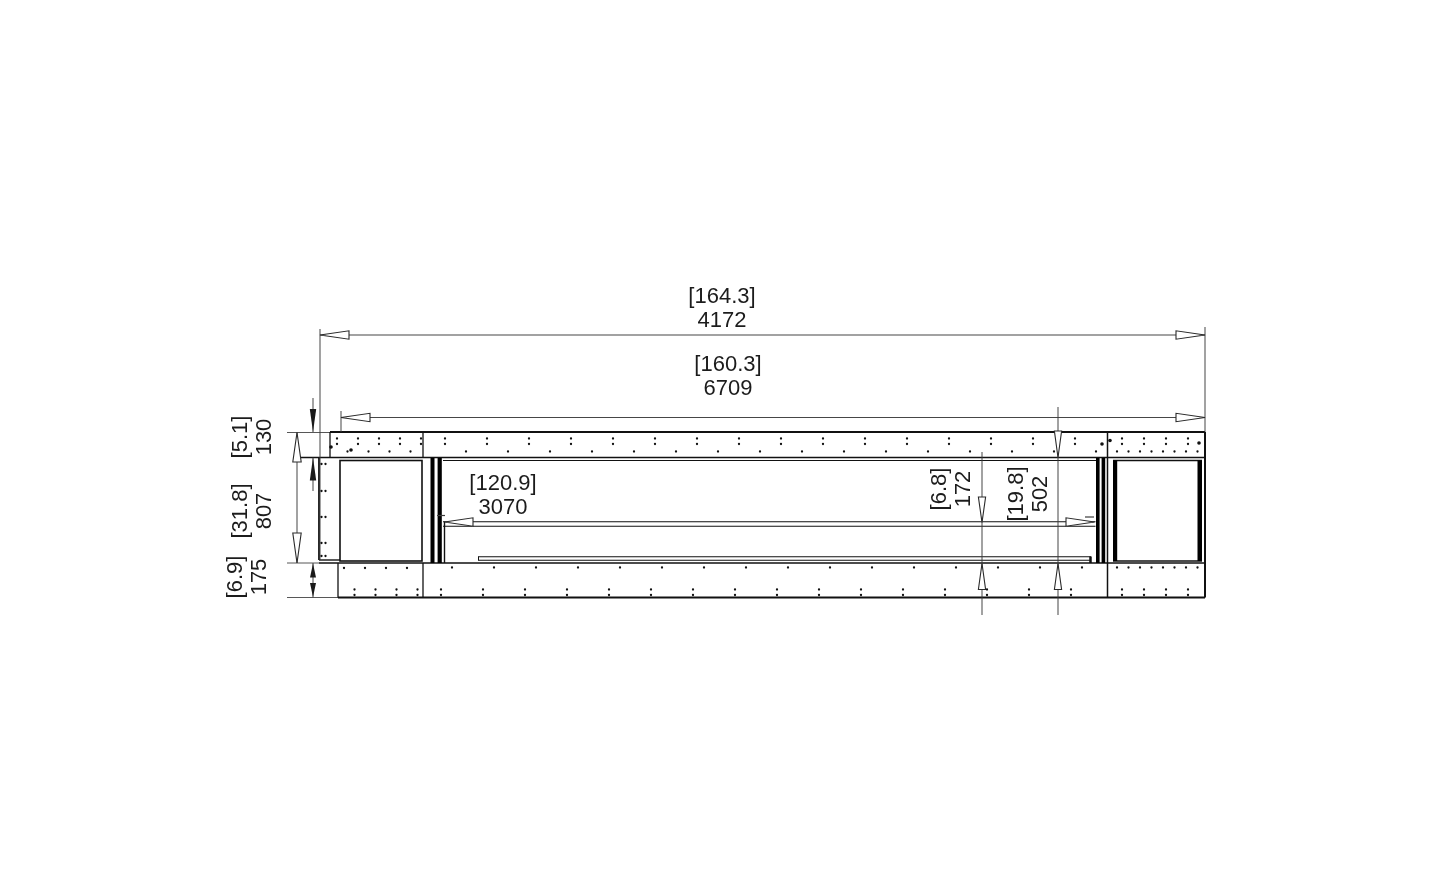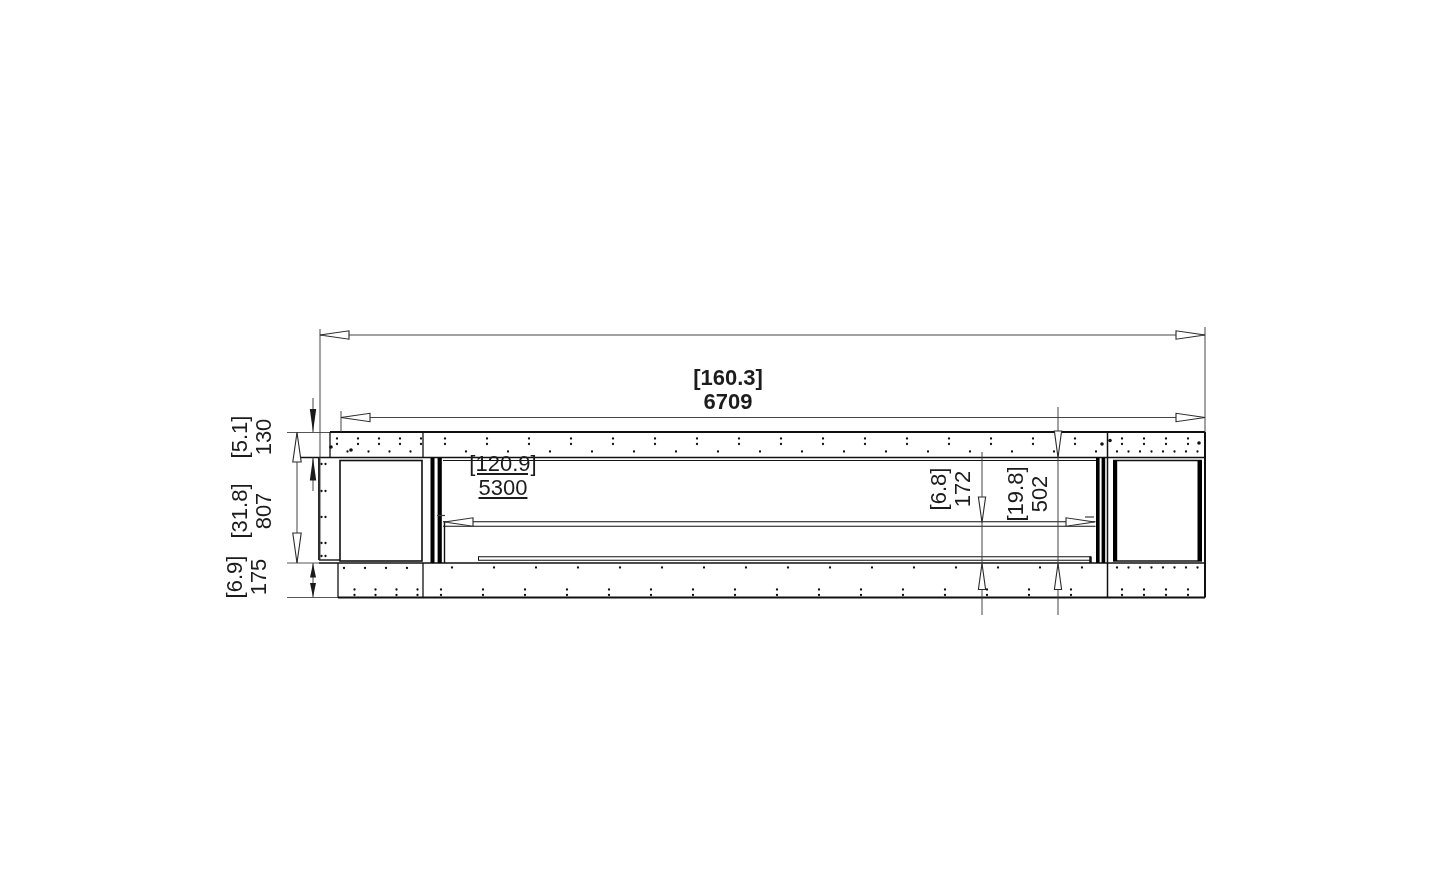--- a/index.html
+++ b/index.html
@@ -287,29 +287,33 @@
         <circle cx="321.5" cy="556" r="1.15"></circle>
         <circle cx="325.5" cy="556" r="1.15"></circle>
         <circle cx="331" cy="447" r="1.8"></circle>
         <circle cx="351" cy="450" r="1.8"></circle>
         <circle cx="1199" cy="443" r="1.8"></circle>
         <circle cx="1102" cy="444" r="1.8"></circle>
         <circle cx="1110" cy="440.5" r="1.8"></circle>
       </g>
   </svg>
 
-
-  <div class="dimtext" style="left:628px;top:366px;width:200px;font-weight:bold;">
+  <div class="dimtext" style="left:622px;top:284px;width:200px;">
+    <div>[164.3]</div>
+    <div>4172</div>
+  </div>
+
+  <div class="dimtext" style="left:628px;top:352px;width:200px;">
     <div>[160.3]</div>
     <div>6709</div>
   </div>
 
-  <div class="dimtext" style="left:418px;top:452px;width:170px;text-decoration:underline;">
+  <div class="dimtext" style="left:418px;top:471px;width:170px;">
     <div>[120.9]</div>
-    <div>5300</div>
+    <div>3070</div>
   </div>
 
   <div class="dimtext rot" style="left:217px;top:413px;width:70px;height:48px;">
     <div>[5.1]</div>
     <div>130</div>
   </div>
 
   <div class="dimtext rot" style="left:212px;top:487px;width:80px;height:48px;">
     <div>[31.8]</div>
     <div>807</div>

